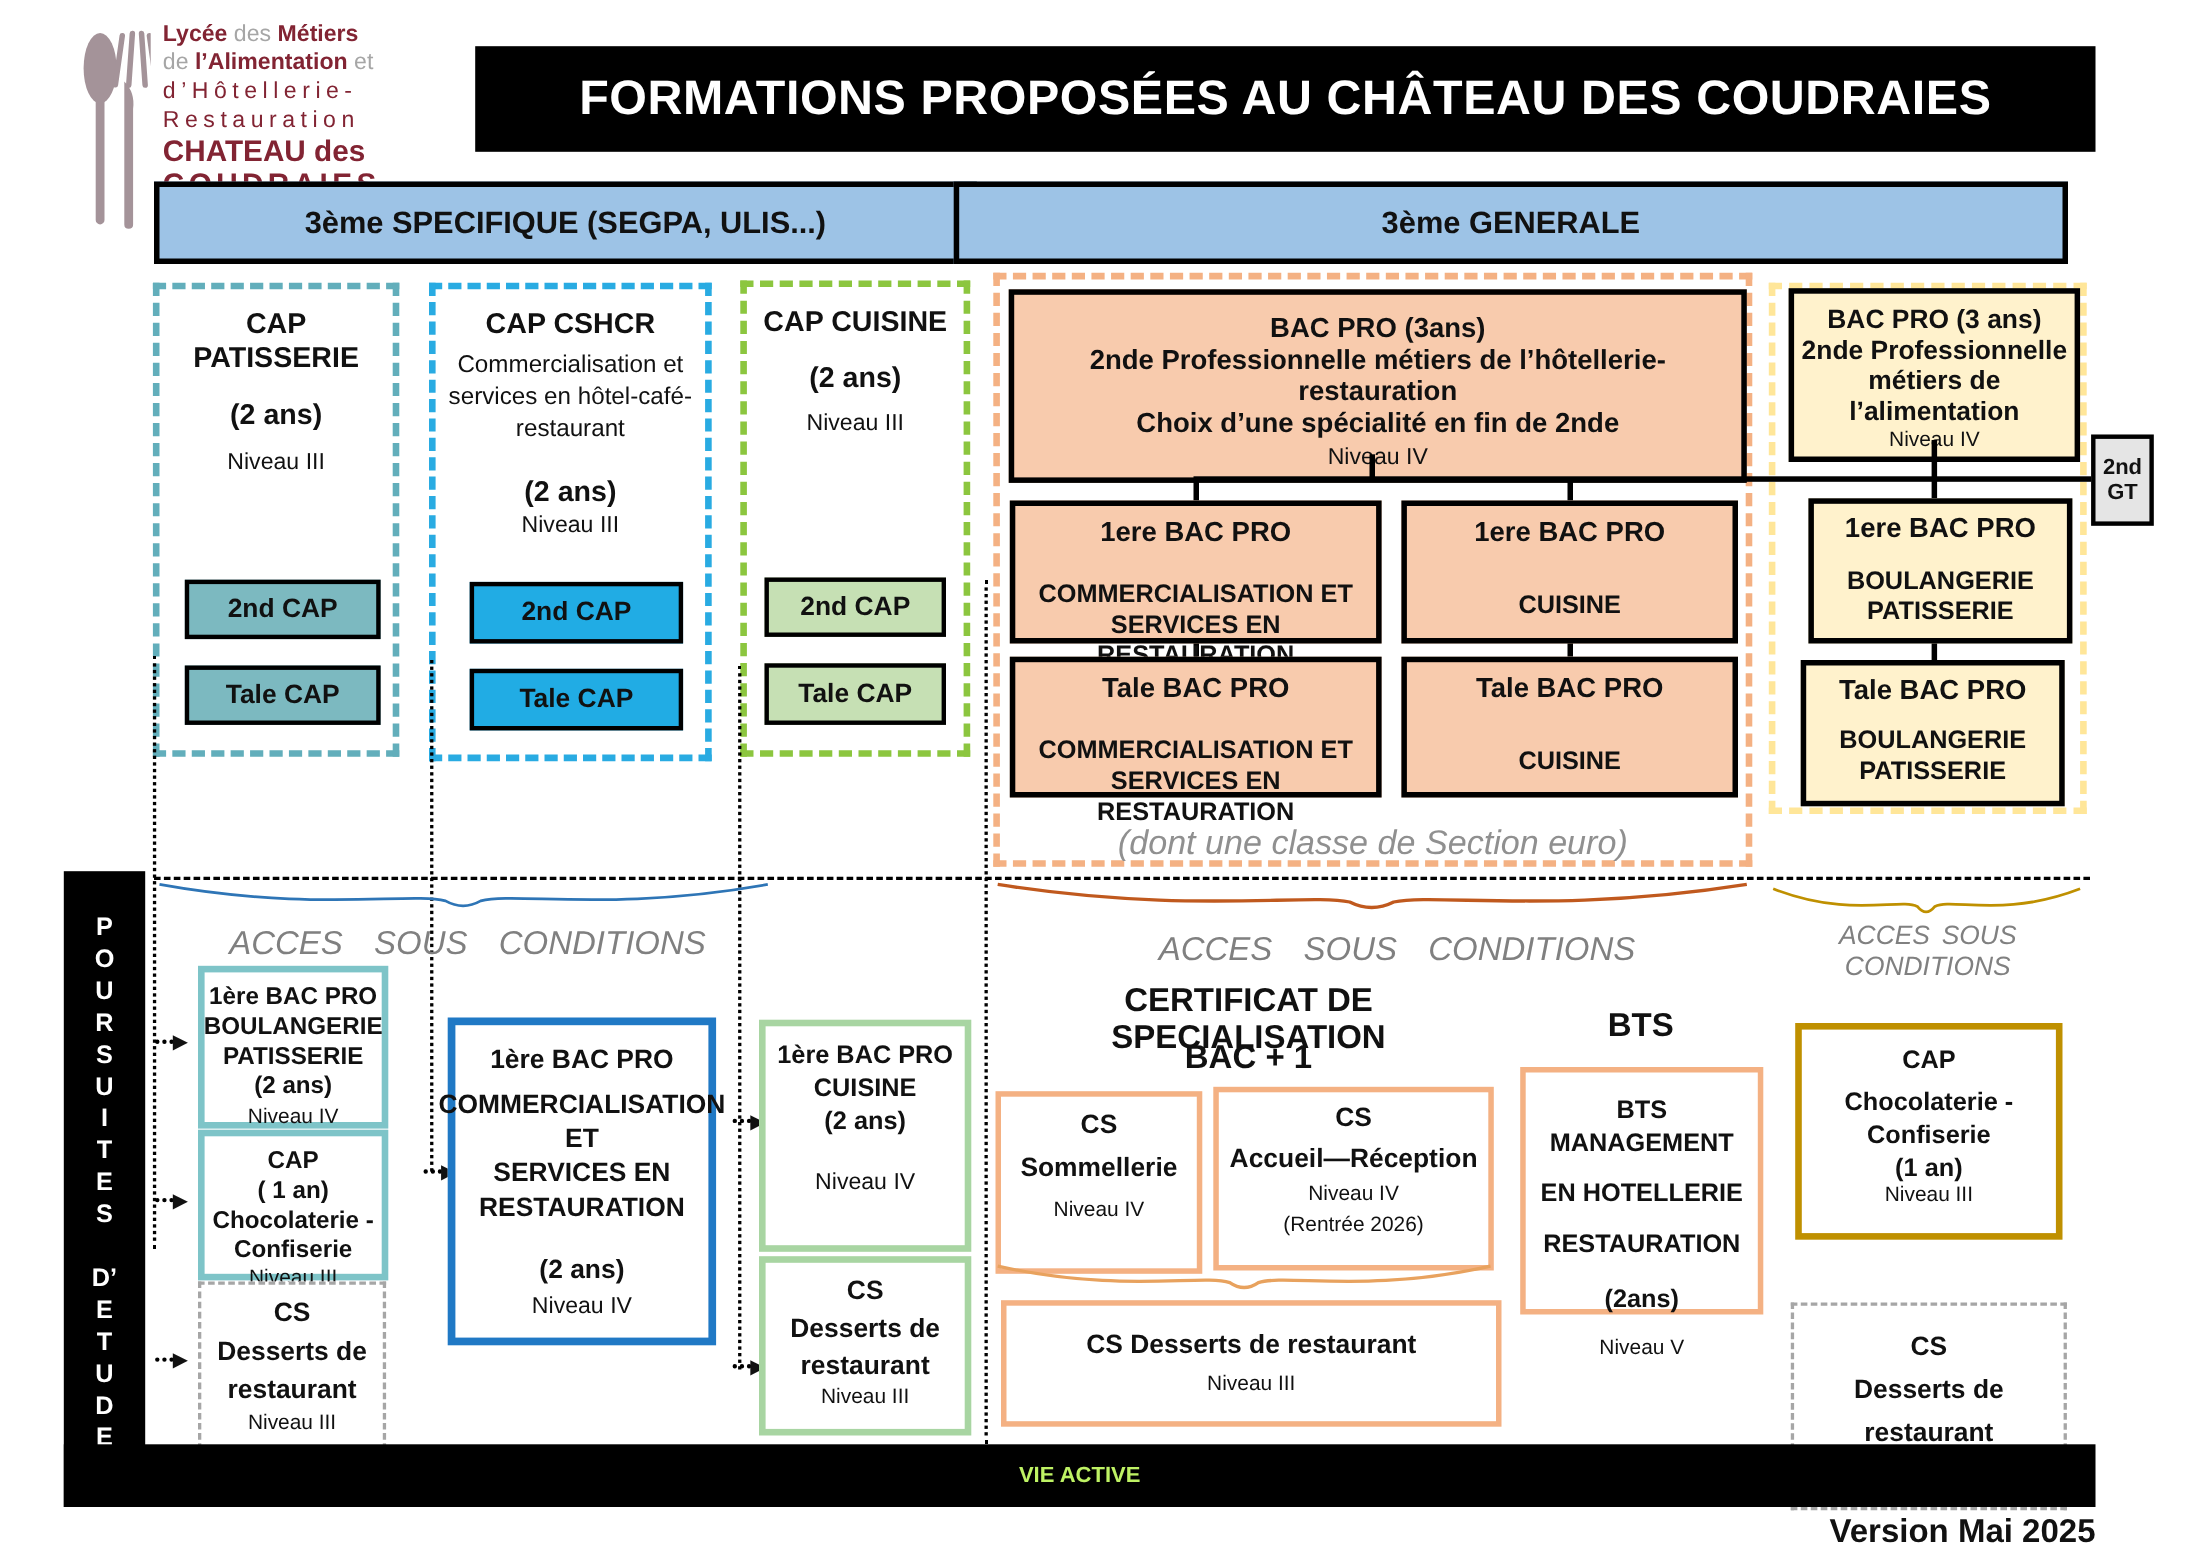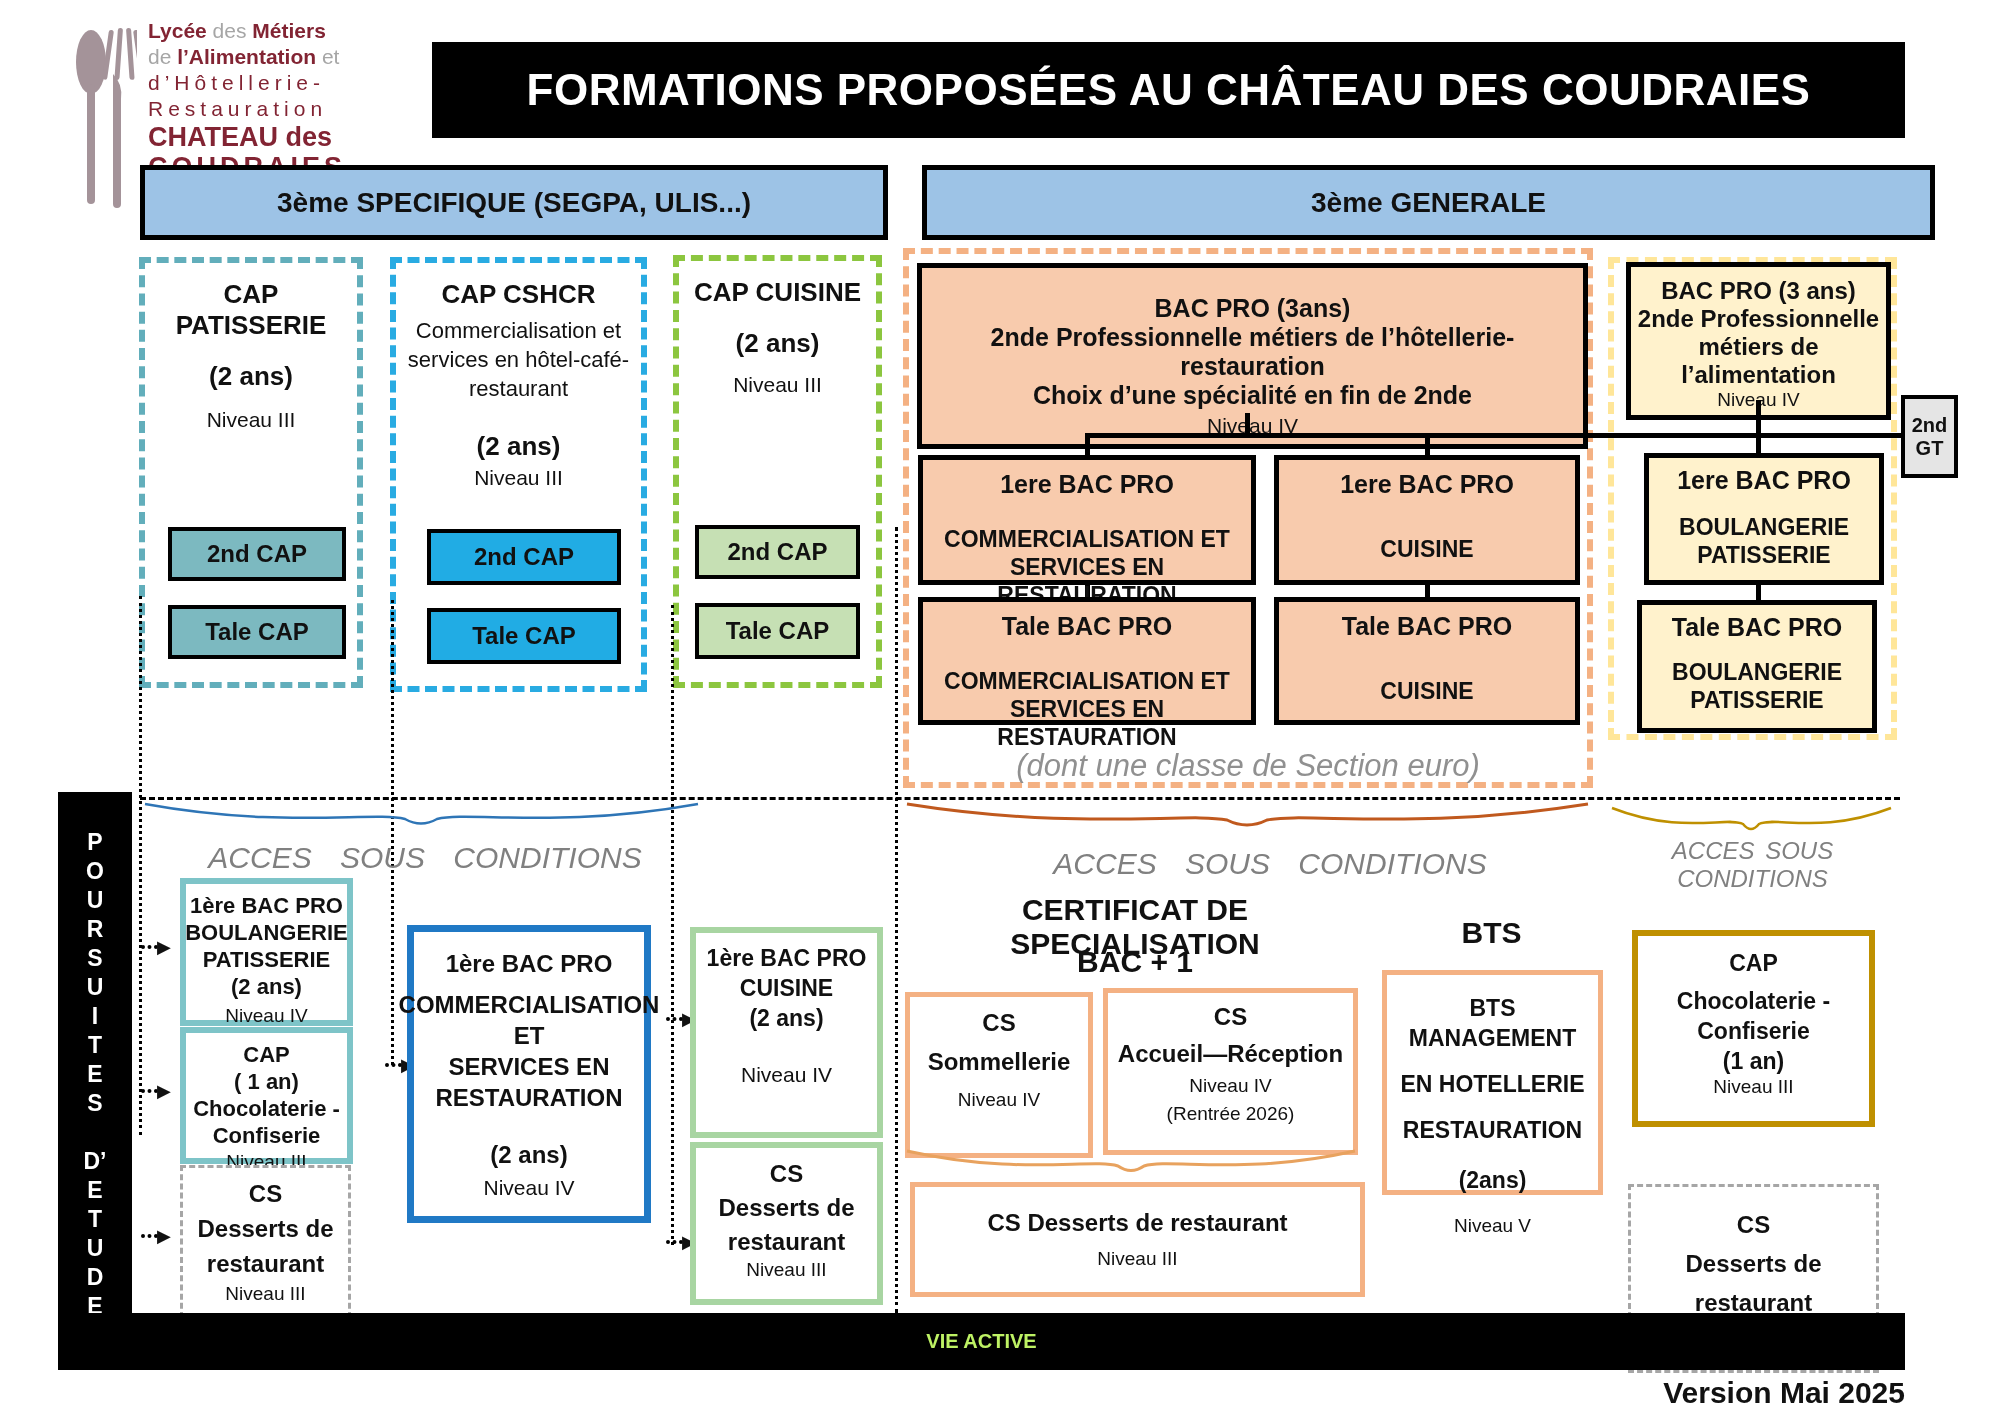--- a/index.html
+++ b/index.html
@@ -86,21 +86,21 @@
     <div class="lg1"><span class="lggray">de</span> <span class="lgred b">l’Alimentation</span> <span class="lggray">et</span></div>
     <div class="lg1 lgred lgsp">d’Hôtellerie-</div>
     <div class="lg1 lgred lgsp">Restauration</div>
     <div class="lgbig">CHATEAU des</div>
     <div class="lgbig" style="letter-spacing:4px;">COUDRAIES</div>
   </div>
 
   <div class="abs hbar mid" style="left:140px;top:165px;width:738px;height:65px;">
     <span>3ème SPECIFIQUE (SEGPA, ULIS...)</span>
   </div>
-  <div class="abs hbar mid" style="left:922px;top:165px;width:1003px;height:65px;">
+  <div class="abs hbar mid" style="left:867px;top:165px;width:1003px;height:65px;">
     <span>3ème GENERALE</span>
   </div>
 
   <div class="abs dashc ctr" style="left:139px;top:257px;width:212px;height:403px;border-color:#62AEBB;padding-top:16px;">
     <div class="coltitle">CAP PATISSERIE</div>
     <div class="coltitle" style="margin-top:20px;">(2 ans)</div>
     <div class="niv" style="margin-top:16px;">Niveau III</div>
   </div>
   <div class="abs capbtn mid" style="left:168px;top:527px;width:170px;height:46px;background:#7CB9C0;">
     <span>2nd CAP</span>
@@ -133,21 +133,21 @@
     <span>2nd CAP</span>
   </div>
   <div class="abs capbtn mid" style="left:695px;top:603px;width:157px;height:48px;background:#C6E0B4;">
     <span>Tale CAP</span>
   </div>
 
   <div class="abs dashc" style="left:903px;top:248px;width:678px;height:528px;border-color:#F4B183;"></div>
 
   <div class="abs dashc" style="left:1608px;top:257px;width:277px;height:471px;border-color:#FFE699;"></div>
 
-  <div class="abs obox ctr" style="left:917px;top:263px;width:661px;height:150px;padding-top:26px;">
+  <div class="abs obox ctr" style="left:917px;top:263px;width:661px;height:150px;padding-top:16px;">
     <div class="btitle">BAC PRO (3ans)</div>
     <div class="btitle">2nde Professionnelle métiers de l’hôtellerie-restauration</div>
     <div class="btitle">Choix d’une spécialité en fin de 2nde</div>
     <div class="niv" style="margin-top:4px;">Niveau IV</div>
   </div>
 
   <div class="abs ybox ctr" style="left:1626px;top:262px;width:255px;height:138px;padding-top:10px;">
     <div class="btitle" style="font-size:24px;">BAC PRO (3 ans)</div>
     <div class="btitle" style="font-size:24px;">2nde Professionnelle</div>
     <div class="btitle" style="font-size:24px;">métiers de</div>

